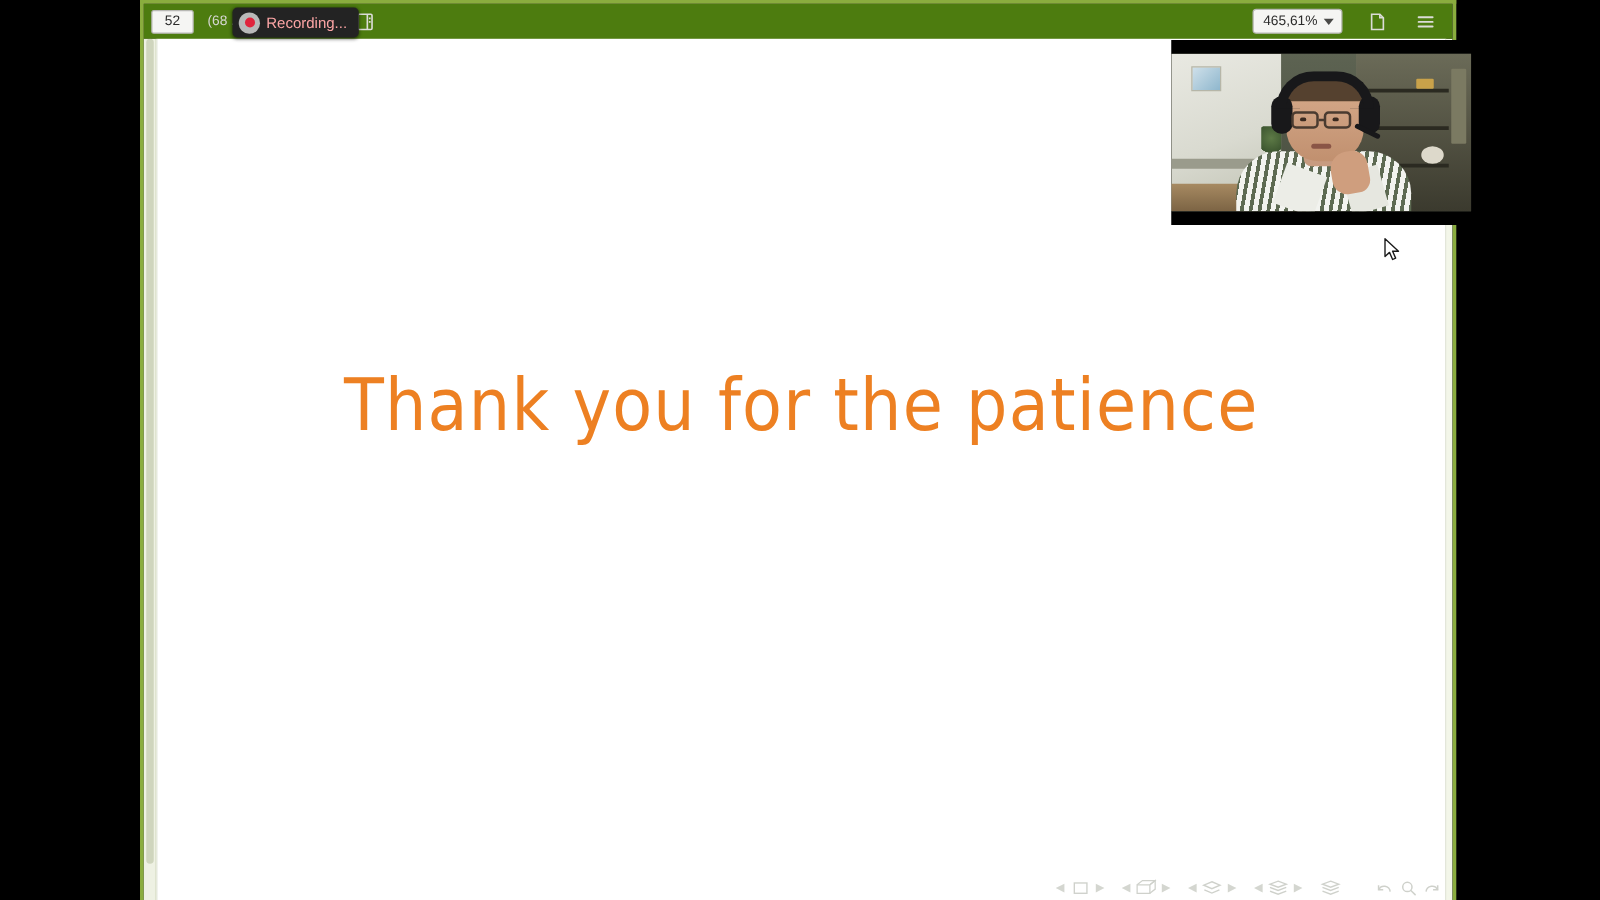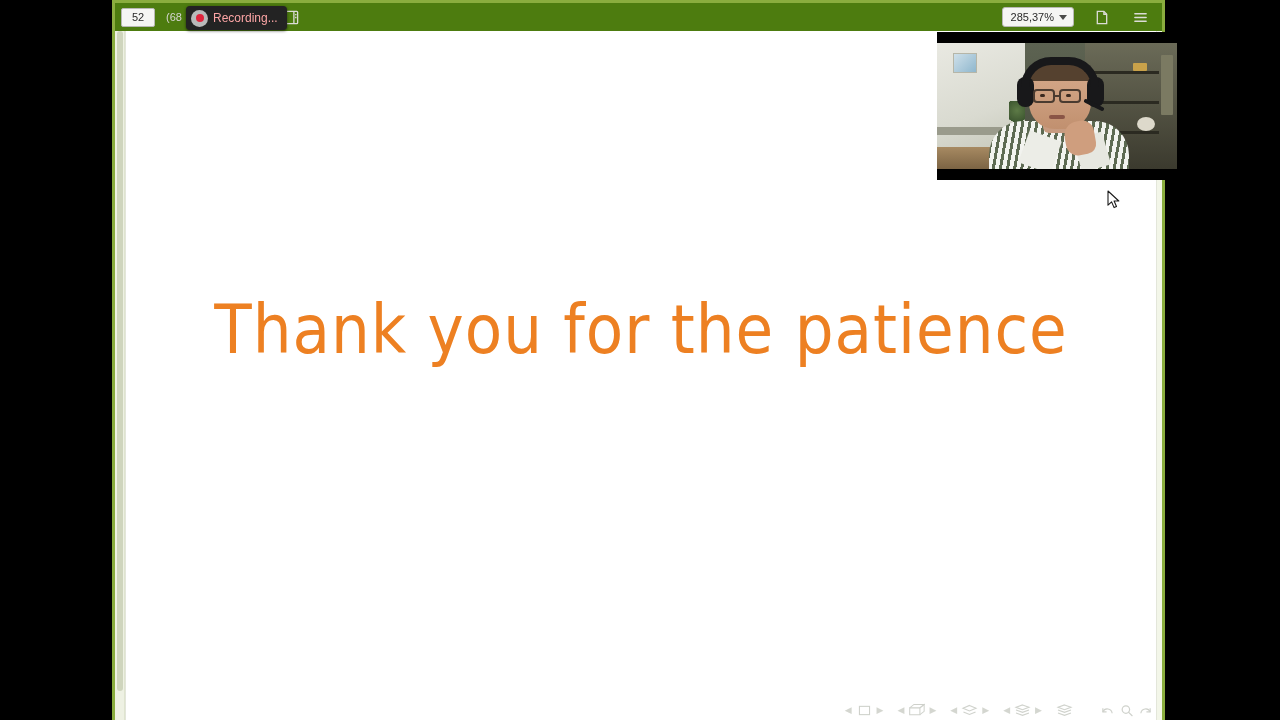--- a/index.html
+++ b/index.html
@@ -157,21 +157,21 @@
     background: #ffffff;
     box-shadow: 0 0 0 1px #e3e6da;
   }
 
   #slide-title {
     position: absolute;
     left: 0; right: 0;
     top: 259px;
     text-align: center;
     font-family: "DejaVu Sans Condensed", "Liberation Sans Narrow", "Liberation Sans", sans-serif;
-    font-size: 68px;
+    font-size: 58px;
     font-weight: 400;
     letter-spacing: 1px;
     color: #ED8022;
     white-space: nowrap;
   }
 
   
   #slide-controls {
     position: absolute;
     left: 0; right: 0;
@@ -398,21 +398,21 @@
             <rect x="1" y="1.5" width="12" height="13" rx="1"></rect>
             <line x1="9" y1="1.5" x2="9" y2="14.5"></line>
             <line x1="10.3" y1="5" x2="11.8" y2="5"></line>
             <line x1="10.3" y1="8" x2="11.8" y2="8"></line>
           </svg>
         </span>
       </div>
 
       <div class="tb-right">
         <div class="zoom-select">
-          <span>285,37%</span>
+          <span>465,61%</span>
           <span class="caret"></span>
         </div>
 
         <span class="tb-icon" style="margin-left:10px;">
           <svg width="14" height="15" viewBox="0 0 14 16" fill="none" stroke="currentColor" stroke-width="1.4">
             <path d="M2 1.5 h7 l3 3 v10 h-10 z"></path>
             <path d="M9 1.5 v3 h3"></path>
           </svg>
         </span>
 

